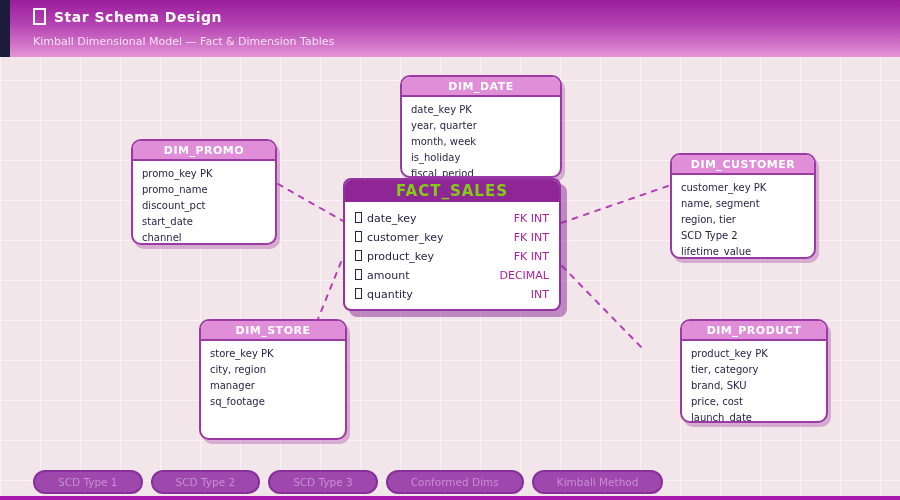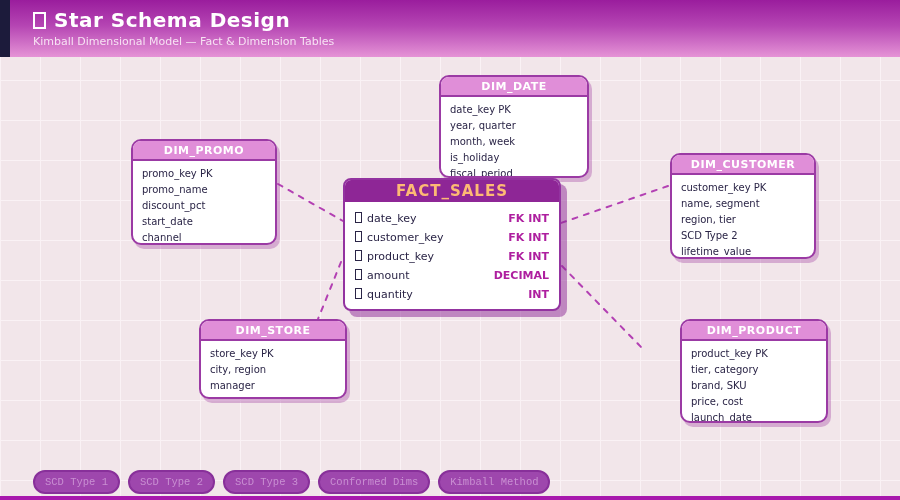--- a/index.html
+++ b/index.html
@@ -22,21 +22,21 @@
     position: absolute; left: 0; top: 0; width: 900px; height: 57px;
     background: linear-gradient(180deg, #9a1d9d 0%, #b545b3 45%, #e593d6 100%);
     z-index: 5;
   }
   #header-accent {
     position: absolute; left: 0; top: 0; width: 10px; height: 57px;
     background: #1c1b3b;
   }
   #app-title {
     position: absolute; left: 33px; top: 8px;
-    color: #ffffff; font-size: 20px; font-weight: bold; letter-spacing: 0.5px;
+    color: #ffffff; font-size: 14px; font-weight: bold; letter-spacing: 0.5px;
     display: flex; align-items: center; gap: 8px;
   }
   #app-subtitle {
     position: absolute; left: 33px; top: 35px;
     color: #f7e2f3; font-size: 11px; text-align: center;
   }
   .tofu-lg {
     display: inline-block; width: 13px; height: 17px;
     border: 2px solid #ffffff; background: transparent;
   }
@@ -59,67 +59,67 @@
     height: 20px; line-height: 20px;
     background: #e08ed8;
     border-bottom: 2px solid #9b3aa4;
     color: #ffffff; font-size: 11px; font-weight: bold;
     text-align: center; letter-spacing: 0.5px;
   }
   .dim-body { padding: 5px 9px 4px 9px; }
   .dim-field {
     font-size: 10px; color: #2a2446; line-height: 16px; white-space: nowrap;
   }
-  #dim-date     { left: 400px; top: 75px;  width: 150px; height: 103px; margin-left: 39px; }
+  #dim-date     { left: 400px; top: 75px;  width: 162px; height: 103px; }
   #dim-promo    { left: 131px; top: 139px; width: 146px; height: 106px; }
   #dim-customer { left: 670px; top: 153px; width: 146px; height: 106px; }
-  #dim-store    { left: 199px; top: 319px; width: 148px; height: 80px; }
+  #dim-store    { left: 199px; top: 319px; width: 148px; height: 121px; }
   #dim-product  { left: 680px; top: 319px; width: 148px; height: 104px; }
 
   
   #fact-table {
     position: absolute; left: 343px; top: 178px; width: 218px; height: 133px;
     z-index: 3;
     background: #ffffff;
     border: 2px solid #9333a0; border-radius: 8px;
     box-shadow: 6px 6px 0 rgba(140,40,150,0.5);
     overflow: hidden;
   }
   #fact-header {
     height: 22px; line-height: 22px;
     background: #8e2696;
-    color: #fdba74; font-size: 15px; font-weight: bold;
+    color: #84cc16; font-size: 15px; font-weight: bold;
     text-align: center; letter-spacing: 1px;
   }
   #fact-body { padding: 7px 10px 0 10px; }
   .fact-row {
     display: flex; justify-content: space-between; align-items: center;
     height: 19px; white-space: nowrap;
   }
   .fact-field-name {
     font-size: 11px; color: #2a2446;
     display: inline-flex; align-items: flex-start; gap: 5px;
   }
   .fact-field-type {
-    font-size: 11px; font-weight: bold; color: #ae1f9f;
+    font-size: 11px; font-weight: normal; color: #ae1f9f;
   }
   .tofu {
     display: inline-block; width: 7px; height: 11px;
     border: 1px solid #2a2446; background: transparent; flex: 0 0 auto;
   }
 
   
   #badge-row {
     position: absolute; left: 33px; top: 470px;
     display: flex; gap: 8px; z-index: 4;
   }
   .badge {
-    height: 24px; line-height: 21px; padding: 0 10px;
+    height: 24px; line-height: 21px; padding: 0 23px;
     background: #9e47ad; border: 2px solid #88309a; border-radius: 12px;
-    color: #c98fd2; font-size: 10.5px; white-space: nowrap; font-family: Liberation Mono, monospace;
+    color: #c98fd2; font-size: 10.5px; white-space: nowrap;
   }
   #bottom-strip {
     position: absolute; left: 0; bottom: 0; width: 900px; height: 4px;
     background: #a818ad; z-index: 6;
   }
 </style>
 </head>
 <body>
 
 <div id="stage">

